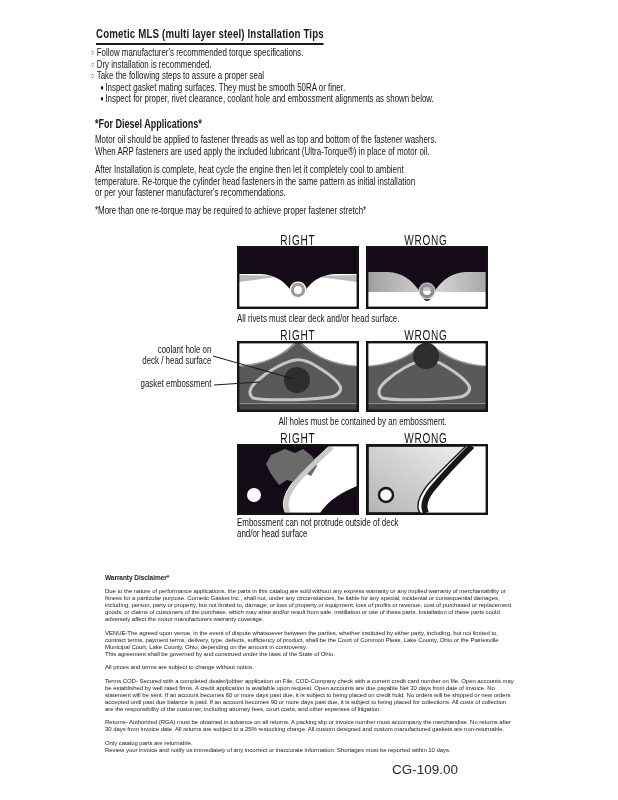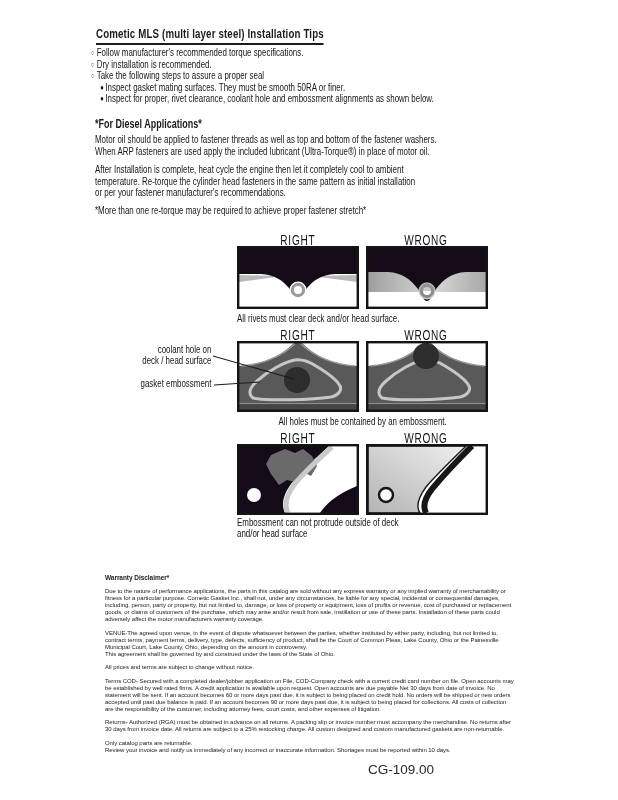--- a/index.html
+++ b/index.html
@@ -181,15 +181,15 @@
 be established by well rated firms.  A credit application is available upon request.  Open accounts are due payable Net 30 days from date of invoice.  No
 statement will be sent.  If an account becomes 60 or more days past due, it is subject to being placed on credit hold.  No orders will be shipped or new orders
 accepted until past due balance is paid.  If an account becomes 90 or more days past due, it is subject to being placed for collections.  All costs of collection
 are the responsibility of the customer, including attorney fees, court costs, and other expenses of litigation.</p>
     <p class="pre">Returns- Authorized (RGA) must be obtained in advance on all returns.  A packing slip or invoice number must accompany the merchandise.  No returns after
 30 days from invoice date.  All returns are subject to a 25% restocking charge.  All custom designed and custom manufactured gaskets are non-returnable.</p>
     <p class="pre">Only catalog parts are returnable.
 Review your invoice and notify us immediately of any incorrect or inaccurate information.  Shortages must be reported within 10 days.</p>
   </div>
 
-  <div class="abs footer-code" style="left:368px;top:762px;">CG-109.00</div>
+  <div class="abs footer-code" style="left:392px;top:762px;">CG-109.00</div>
 
 </div>
 
 </body></html>

